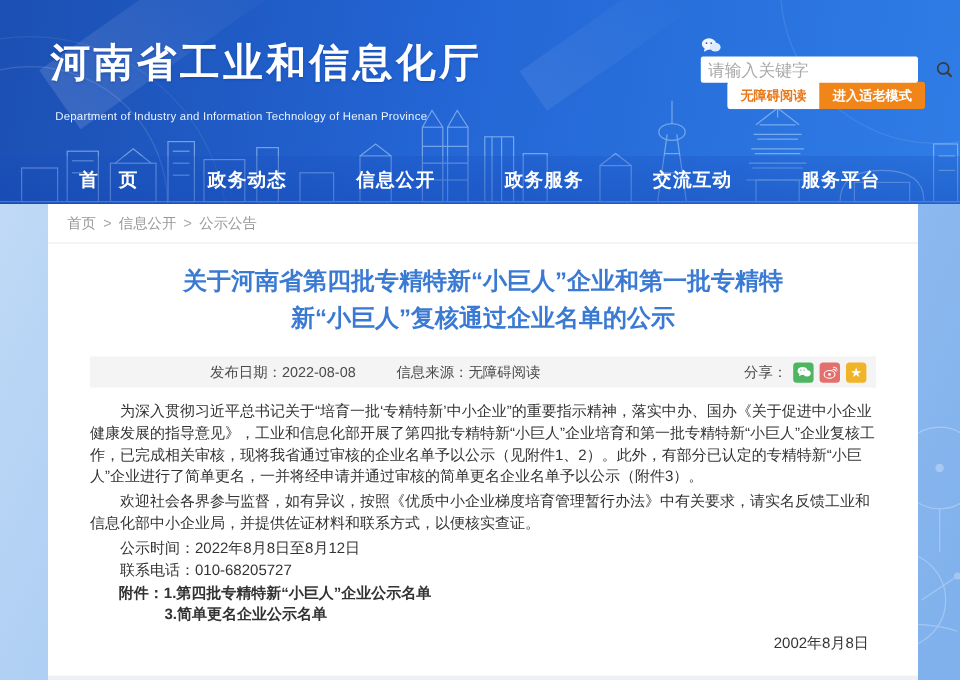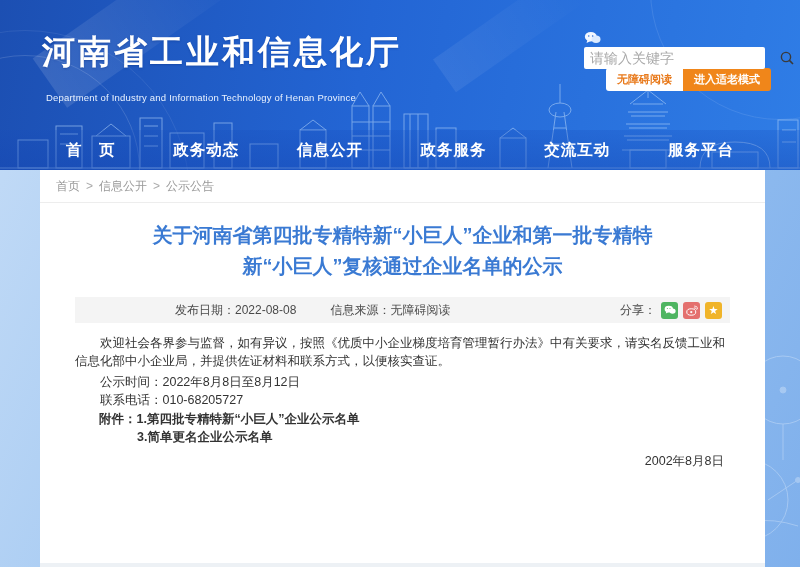--- a/index.html
+++ b/index.html
@@ -241,20 +241,21 @@
               <circle cx="7" cy="9" r="1.5" fill="#ffffff"></circle>
               <path d="M10.5 3.5 Q13.5 3 14.5 6" fill="none" stroke="#ffffff" stroke-width="1.2"></path>
               <path d="M10.8 1 Q15.2 0.6 15.8 5" fill="none" stroke="#ffffff" stroke-width="1.2" opacity="0.85"></path>
             </svg>
           </span>
           <span class="share-ico share-qzone">★</span>
         </div>
       </div>
 
       <div class="body-text">
+        <p>为深入贯彻习近平总书记关于“培育一批‘专精特新’中小企业”的重要指示精神，落实中办、国办《关于促进中小企业健康发展的指导意见》，工业和信息化部开展了第四批专精特新“小巨人”企业培育和第一批专精特新“小巨人”企业复核工作，已完成相关审核，现将我省通过审核的企业名单予以公示（见附件1、2）。此外，有部分已认定的专精特新“小巨人”企业进行了简单更名，一并将经申请并通过审核的简单更名企业名单予以公示（附件3）。</p>
         <p>欢迎社会各界参与监督，如有异议，按照《优质中小企业梯度培育管理暂行办法》中有关要求，请实名反馈工业和信息化部中小企业局，并提供佐证材料和联系方式，以便核实查证。</p>
         <div class="info-line">公示时间：2022年8月8日至8月12日</div>
         <div class="info-line">联系电话：010-68205727</div>
 
         <div class="attach-block">
           <div class="attach-row">
             <span class="attach-label">附件：</span>
             <span class="attach-item">1.第四批专精特新“小巨人”企业公示名单</span>
           </div>
           <div class="attach-row cont">

